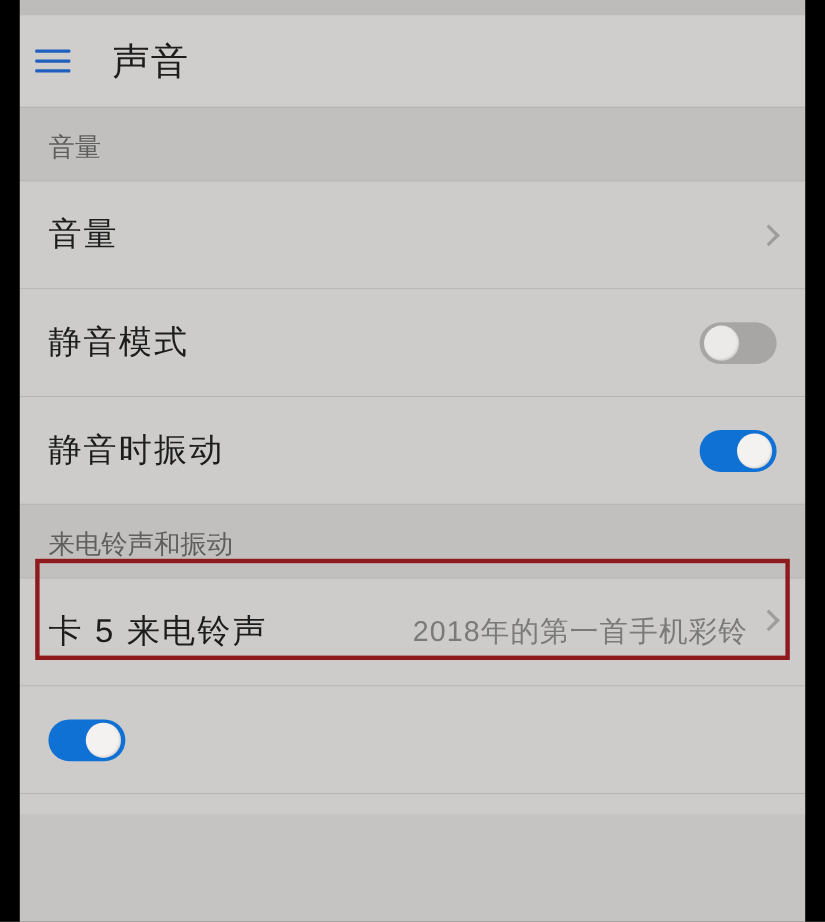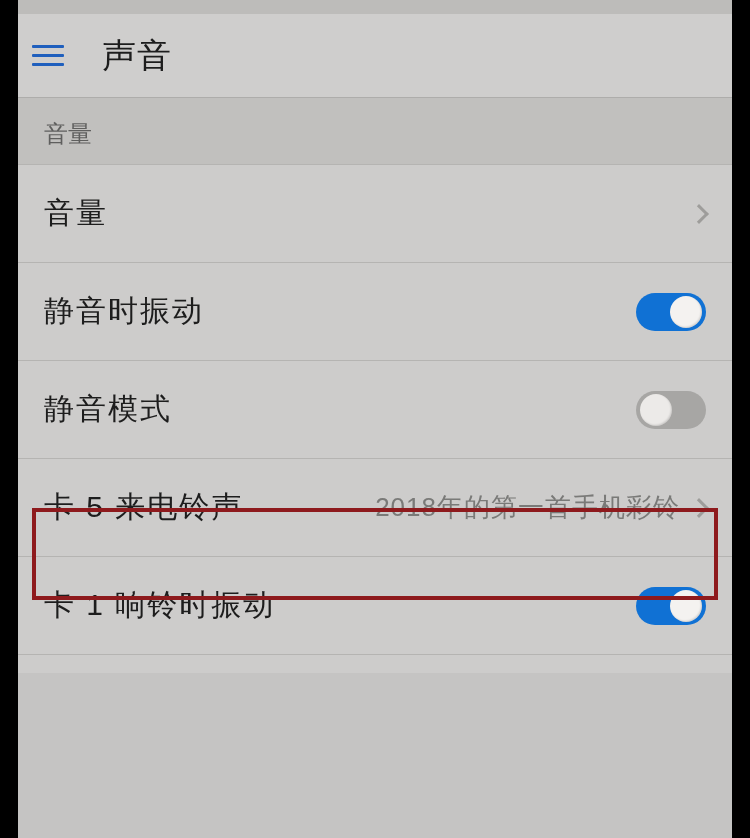--- a/index.html
+++ b/index.html
@@ -68,21 +68,21 @@
     background: #cdcccb;
     border-bottom: 1px solid #b5b4b2;
   }
   .row .label {
     font-size: 30px;
     color: #1d1d1d;
     letter-spacing: 2px;
   }
   .row .right {
     display: flex;
-    align-items: center;
+    align-items: flex-start;
     gap: 8px;
   }
   .row .value {
     font-size: 26px;
     color: #7a7a78;
     letter-spacing: 1px;
   }
   .chevron {
     width: 14px; height: 14px;
     border-top: 3px solid #9e9d9b;
@@ -142,49 +142,49 @@
   <div class="section-header">音量</div>
 
   <div class="row">
     <span class="label">音量</span>
     <span class="right">
       <span class="chevron"></span>
     </span>
   </div>
 
   <div class="row">
+    <span class="label">静音模式</span>
+    <span class="right">
+      <span class="toggle off">
+          <span class="knob"></span>
+        </span>
+    </span>
+  </div>
+
+  <div class="row">
     <span class="label">静音时振动</span>
     <span class="right">
       <span class="toggle on">
           <span class="knob"></span>
         </span>
     </span>
   </div>
 
-  <div class="row">
-    <span class="label">静音模式</span>
-    <span class="right">
-      <span class="toggle off">
-          <span class="knob"></span>
-        </span>
-    </span>
-  </div>
-
+  <div class="section-header">来电铃声和振动</div>
 
   <div class="row">
     <span class="label">卡 5 来电铃声</span>
     <span class="right">
       <span class="value">2018年的第一首手机彩铃</span>
       <span class="chevron"></span>
     </span>
   </div>
 
 
   <div class="row">
-    <span class="label">卡 1 响铃时振动</span>
     <span class="right">
       <span class="toggle on">
           <span class="knob"></span>
         </span>
     </span>
   </div>
 
   <div class="partial-row">
     
     

